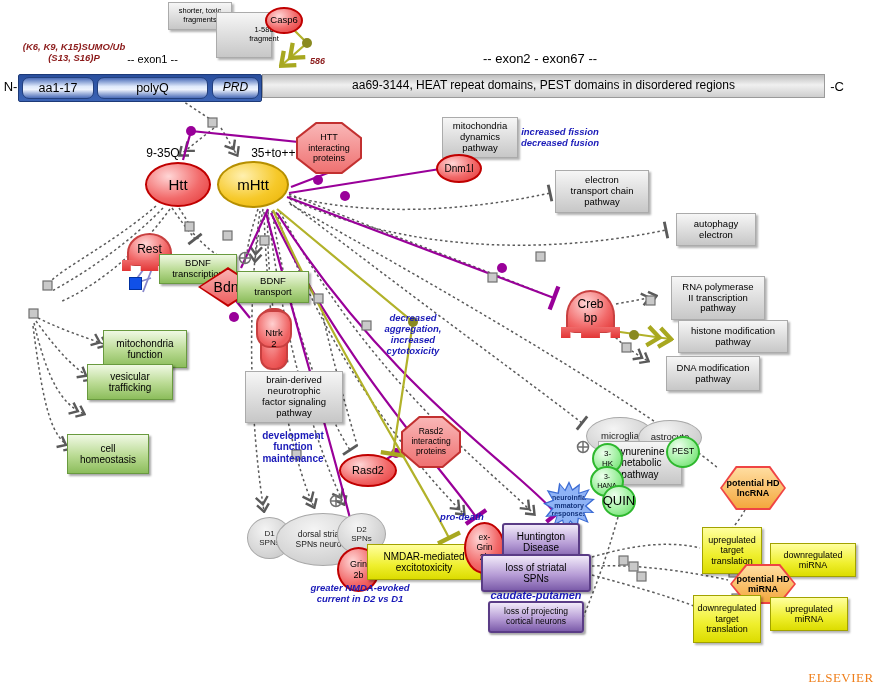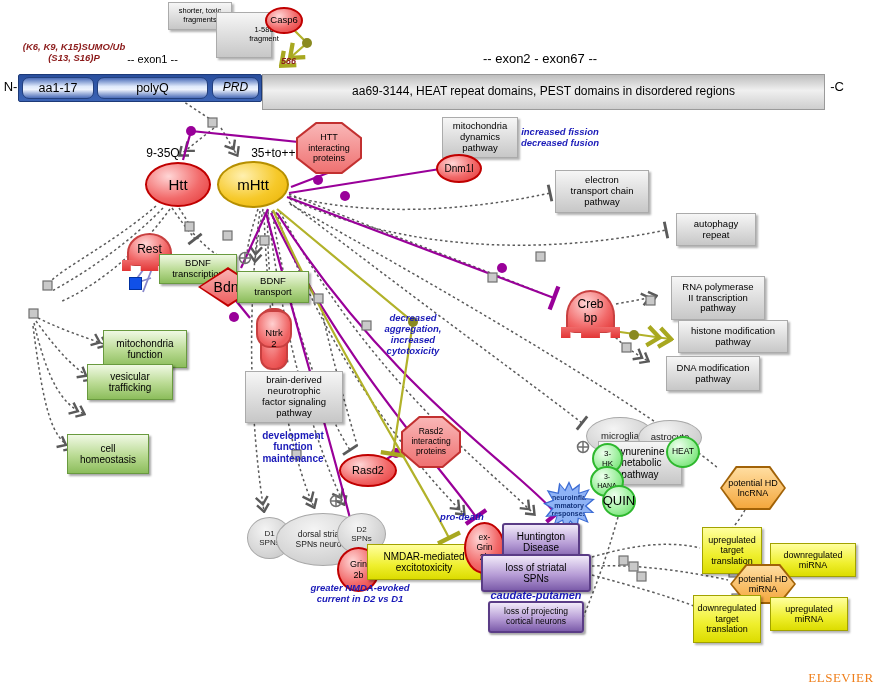--- a/index.html
+++ b/index.html
@@ -24,21 +24,21 @@
         border:1px solid #ababab;box-shadow:1.5px 1.5px 2px rgba(0,0,0,.3);}
   .ybox{background:linear-gradient(180deg,#ffff9e,#efef2e 60%,#dcdc00);
         border:1px solid #a2a200;box-shadow:1.5px 1.5px 2px rgba(0,0,0,.3);}
   .pbox{background:linear-gradient(180deg,#f1eaf9,#b79dd6 55%,#7c5caa);
         border:2px solid #5a3c86;border-radius:3px;box-shadow:1.5px 1.5px 2px rgba(0,0,0,.35);}
   .oct-outer{clip-path:polygon(30% 0,70% 0,100% 30%,100% 70%,70% 100%,30% 100%,0 70%,0 30%);
         background:#c23030;}
   .oct-inner{position:absolute;inset:2px;
         clip-path:polygon(30% 0,70% 0,100% 30%,100% 70%,70% 100%,30% 100%,0 70%,0 30%);
         background:linear-gradient(180deg,#f9b6b6,#ef7272);}
-  .hex-outer{clip-path:polygon(24% 0,76% 0,100% 50%,76% 100%,24% 100%,0 50%);background:#a16207;}
+  .hex-outer{clip-path:polygon(24% 0,76% 0,100% 50%,76% 100%,24% 100%,0 50%);background:#ef4444;font-weight:bold;}
   .hex-inner{position:absolute;inset:2px;
         clip-path:polygon(24% 0,76% 0,100% 50%,76% 100%,24% 100%,0 50%);
         background:linear-gradient(180deg,#ffdda0,#f4a83e);}
   .dia-outer{clip-path:polygon(50% 0,100% 50%,50% 100%,0 50%);background:#c00000;}
   .dia-inner{position:absolute;inset:2.5px;clip-path:polygon(50% 0,100% 50%,50% 100%,0 50%);
         background:linear-gradient(180deg,#f9b0b0,#ee5e5e);}
   .star-outer{clip-path:polygon(50% 0%,57% 16%,71% 5%,70% 23%,90% 16%,80% 34%,100% 36%,84% 50%,99% 64%,80% 64%,88% 84%,69% 76%,66% 98%,53% 82%,42% 100%,37% 80%,20% 90%,26% 70%,4% 72%,17% 55%,0% 45%,18% 38%,7% 18%,28% 23%,31% 3%,42% 17%);
         background:#3c6cd4;}
   .star-inner{position:absolute;inset:3px;
         clip-path:polygon(50% 0%,57% 16%,71% 5%,70% 23%,90% 16%,80% 34%,100% 36%,84% 50%,99% 64%,80% 64%,88% 84%,69% 76%,66% 98%,53% 82%,42% 100%,37% 80%,20% 90%,26% 70%,4% 72%,17% 55%,0% 45%,18% 38%,7% 18%,28% 23%,31% 3%,42% 17%);
@@ -202,28 +202,28 @@
   <div class="abs graybox ctr multi" style="left:168px;top:2px;width:64px;height:28px;font-size:7.5px;">shorter, toxic
 fragments</div>
   <div class="abs graybox ctr multi" style="left:216px;top:12px;width:56px;height:46px;font-size:7.5px;padding-left:40px;">1-586
 fragment</div>
   <div class="abs redell ctr" style="left:265px;top:7px;width:38px;height:27px;font-size:9.5px;">Casp6</div>
 
   <div class="abs maroon ctr multi" style="left:5px;top:40px;width:138px;height:26px;font-size:9.5px;">(K6, K9, K15)SUMO/Ub
 (S13, S16)P</div>
   <div class="abs ctr" style="left:100px;top:51px;width:105px;height:16px;font-size:11px;">-- exon1 --</div>
   <div class="abs ctr" style="left:440px;top:51px;width:200px;height:16px;font-size:13px;">-- exon2 - exon67 --</div>
-  <div class="abs maroon" style="left:281px;top:56px;font-size:9px;">586</div>
+  <div class="abs maroon" style="left:281px;top:56px;font-size:9px;padding-left:29px;">586</div>
 
   <div class="abs ctr" style="left:2px;top:78px;width:17px;height:18px;font-size:13px;">N-</div>
   <div class="abs bar-blue" style="left:18px;top:74px;width:244px;height:28px;"></div>
   <div class="abs bar-seg ctr" style="left:22px;top:77px;width:72px;height:22px;font-size:12.5px;">aa1-17</div>
   <div class="abs bar-seg ctr" style="left:97px;top:77px;width:111px;height:22px;font-size:12.5px;">polyQ</div>
   <div class="abs bar-seg ctr" style="left:212px;top:77px;width:47px;height:22px;font-size:12px;font-style:italic;">PRD</div>
-  <div class="abs bar-gray ctr" style="left:262px;top:74px;width:563px;height:36px;font-size:12px;">aa69-3144, HEAT repeat domains, PEST domains in disordered regions</div>
+  <div class="abs bar-gray ctr" style="left:262px;top:74px;width:563px;height:24px;font-size:12px;">aa69-3144, HEAT repeat domains, PEST domains in disordered regions</div>
   <div class="abs ctr" style="left:826px;top:78px;width:22px;height:18px;font-size:13px;">-C</div>
 
   <div class="abs ctr" style="left:136px;top:147px;width:54px;height:13px;font-size:12px;">9-35Q</div>
   <div class="abs redell ctr" style="left:145px;top:162px;width:66px;height:45px;font-size:15px;">Htt</div>
   <div class="abs ctr" style="left:243px;top:147px;width:70px;height:13px;font-size:12px;">35+to++Q</div>
   <div class="abs goldell ctr" style="left:217px;top:161px;width:72px;height:47px;font-size:15px;">mHtt</div>
   <div class="abs oct-outer" style="left:296px;top:122px;width:66px;height:52px;">
     <div class="oct-inner ctr multi" style="font-size:9px;">HTT
 interacting
 proteins</div>
@@ -232,21 +232,21 @@
   <div class="abs graybox ctr multi" style="left:442px;top:117px;width:76px;height:41px;font-size:9.5px;">mitochondria
 dynamics
 pathway</div>
   <div class="abs bluetxt ital ctr multi" style="left:512px;top:125px;width:96px;height:26px;font-size:9.5px;">increased fission
 decreased fusion</div>
   <div class="abs redell ctr" style="left:436px;top:154px;width:46px;height:29px;font-size:10px;">Dnm1l</div>
   <div class="abs graybox ctr multi" style="left:555px;top:170px;width:94px;height:43px;font-size:9.5px;">electron
 transport chain
 pathway</div>
   <div class="abs graybox ctr multi" style="left:676px;top:213px;width:80px;height:33px;font-size:9.5px;">autophagy
-repeat</div>
+electron</div>
 
   <div class="abs receptor ctr multi" style="left:566px;top:290px;width:49px;height:43px;font-size:12px;">Creb
 bp</div>
   <div class="abs graybox ctr multi" style="left:671px;top:276px;width:94px;height:44px;font-size:9.5px;">RNA polymerase
 II transcription
 pathway</div>
   <div class="abs graybox ctr multi" style="left:678px;top:320px;width:110px;height:33px;font-size:9.5px;">histone modification
 pathway</div>
   <div class="abs graybox ctr multi" style="left:666px;top:356px;width:94px;height:35px;font-size:9.5px;">DNA modification
 pathway</div>
@@ -293,21 +293,21 @@
   <div class="abs grayell ctr" style="left:586px;top:417px;width:68px;height:38px;font-size:9.5px;">microglia</div>
   <div class="abs grayell ctr" style="left:638px;top:420px;width:64px;height:35px;font-size:9.5px;">astrocyte</div>
   <div class="abs graybox ctr multi" style="left:598px;top:441px;width:84px;height:44px;font-size:10px;">kynurenine
 metabolic
 pathway</div>
   <div class="abs greencirc ctr multi" style="left:592px;top:443px;width:31px;height:31px;font-size:8px;">3-
 HK</div>
   <div class="abs greencirc ctr multi" style="left:590px;top:466px;width:34px;height:31px;font-size:7px;">3-
 HANA</div>
   <div class="abs greencirc ctr" style="left:602px;top:485px;width:34px;height:32px;font-size:13px;">QUIN</div>
-  <div class="abs greencirc ctr" style="left:666px;top:436px;width:34px;height:32px;font-size:8.5px;">HEAT</div>
+  <div class="abs greencirc ctr" style="left:666px;top:436px;width:34px;height:32px;font-size:8.5px;">PEST</div>
   <div class="abs star-outer" style="left:543px;top:481px;width:52px;height:50px;">
     <div class="star-inner ctr multi" style="font-size:7px;font-weight:bold;">neuroinfla
 mmatory
 responses</div>
   </div>
   <div class="abs hex-outer" style="left:720px;top:466px;width:66px;height:44px;">
     <div class="hex-inner ctr multi" style="font-size:9px;">potential HD
 lncRNA</div>
   </div>
 

